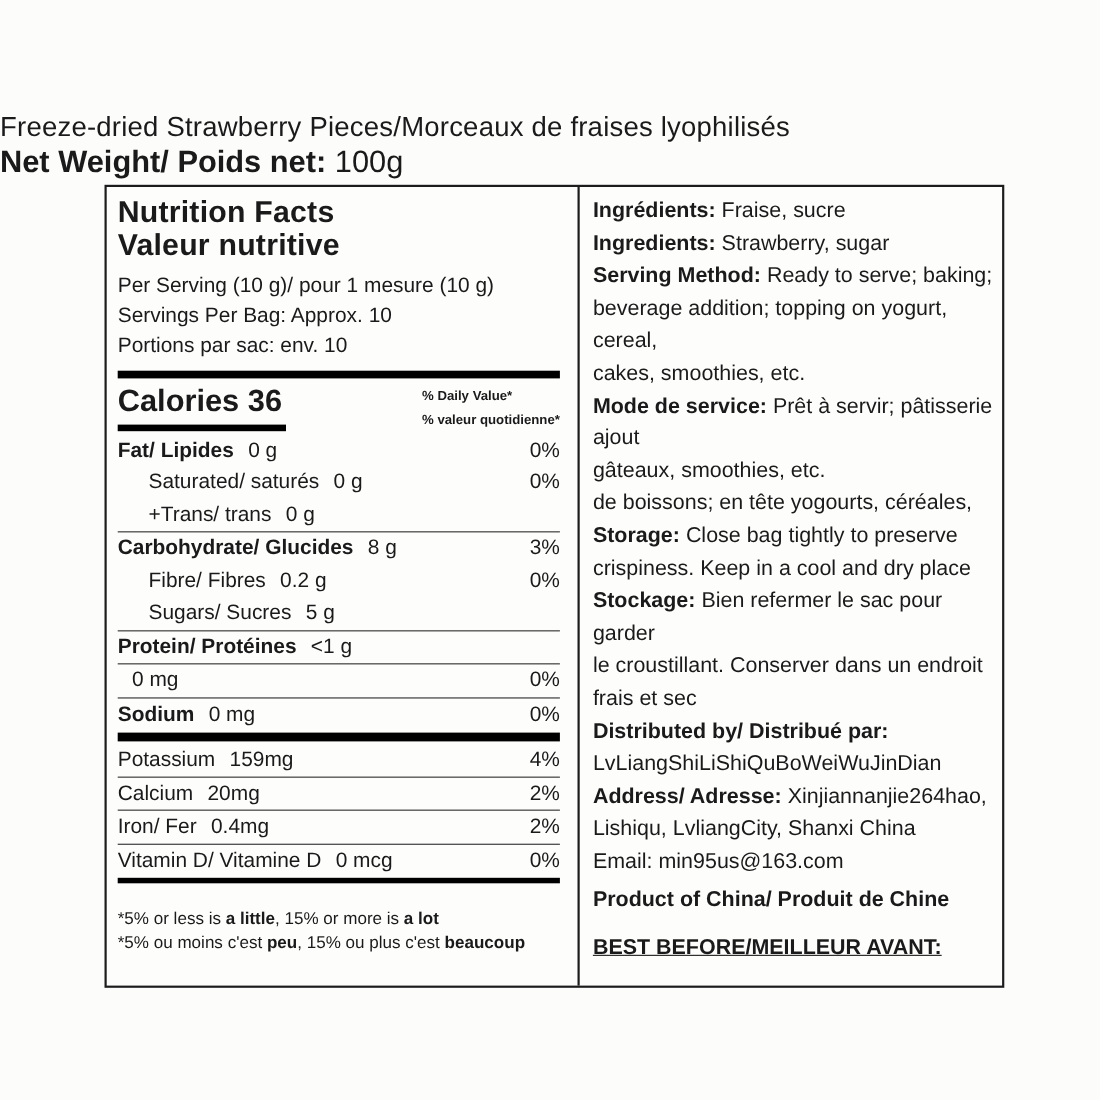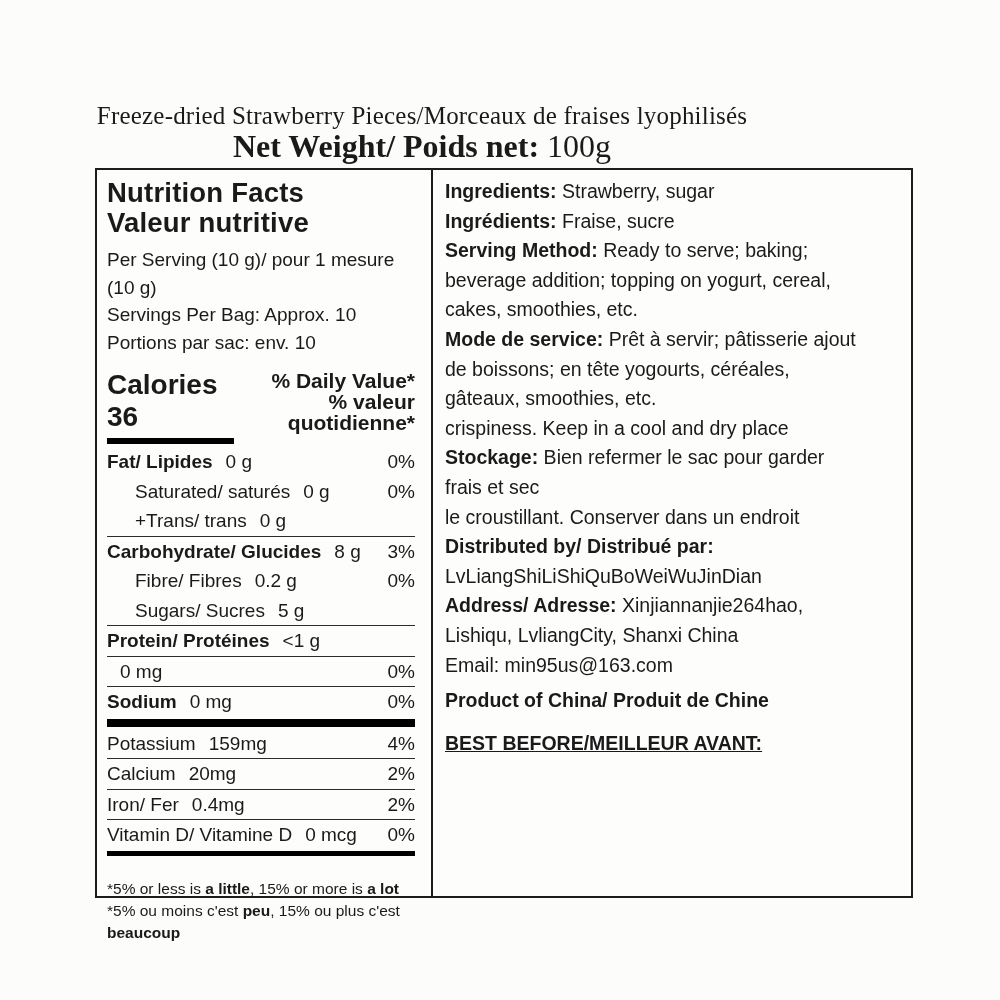--- a/index.html
+++ b/index.html
@@ -3,44 +3,44 @@
 <meta charset="utf-8">
 <style>
   html,body{margin:0;padding:0;}
   body{
     width:1000px;height:1000px;position:relative;
     background:#fcfcfb;color:#1a1a1a;
     font-family:"Liberation Sans", sans-serif;
     -webkit-font-smoothing:antialiased;
   }
   
-  .title-wrap{position:absolute;top:101px;left:0;width:844px;text-align:center;font-family:Liberation Serif, serif;}
+  .title-wrap{position:absolute;top:101px;left:0;width:844px;text-align:left;}
   .t1{font-size:25px;line-height:30px;letter-spacing:.2px;}
-  .t2{font-size:32px;line-height:31px;}
+  .t2{font-size:28px;line-height:31px;}
   .b{font-weight:bold;}
   
   .box{
     position:absolute;left:95px;top:168px;width:818px;height:730px;
     box-sizing:border-box;border:2px solid #1c1c1c;background:#fdfdfc;
     display:flex;align-items:stretch;
   }
   .leftcol{
-    width:336px;box-sizing:border-box;border-right:2px solid #1c1c1c;
+    width:430px;box-sizing:border-box;border-right:2px solid #1c1c1c;
     padding:8px 16px 0 10px;display:flex;flex-direction:column;
   }
   .rightcol{flex:1;box-sizing:border-box;padding:7px 8px 0 12px;}
   
   .nf-head{font-size:27.5px;font-weight:bold;line-height:30px;letter-spacing:.2px;}
   .serv{font-size:19px;line-height:27.5px;margin-top:8px;}
   .bar{background:#000;}
   .bar-top{height:7px;margin-top:8px;}
   .cal-row{display:flex;justify-content:space-between;margin-top:5px;}
   .cal{font-size:28px;font-weight:bold;line-height:32px;align-self:flex-start;
        border-bottom:6px solid #000;padding-bottom:5px;padding-right:4px;}
-  .dv{text-align:right;font-weight:bold;font-size:21px;line-height:21px;padding-top:1px;}
+  .dv{font-weight:bold;font-size:12px;line-height:21px;padding-top:1px;}
   .rows{margin-top:3px;}
   .row{display:flex;align-items:flex-start;font-size:19px;line-height:21.5px;padding:4px 0;}
   .row .amt{margin-left:13px;}
   .row .pct{margin-left:auto;}
   .row.bold .lbl{font-weight:bold;}
   .row.ind{padding-left:28px;}
   .row.sep{border-top:1.5px solid #2b2b2b;}
   .bar-mid{height:8px;margin:2px 0;}
   .bar-end{height:5px;margin-top:1px;}
   .fn{font-size:15.5px;line-height:22px;}
@@ -150,32 +150,33 @@
       </div>
 
       <div class="bar bar-end"></div>
     </div>
 
     <div class="fn first"><span>*5% or less is </span><span class="b">a little</span><span>, 15% or more is </span><span class="b">a lot</span></div>
     <div class="fn"><span>*5% ou moins c'est </span><span class="b">peu</span><span>, 15% ou plus c'est </span><span class="b">beaucoup</span></div>
   </div>
 
   <div class="rightcol">
+    <div class="ln"><span class="b">Ingrédients:</span><span> Fraise, sucre</span></div>
     <div class="ln"><span class="b">Ingredients:</span><span> Strawberry, sugar</span></div>
-    <div class="ln"><span class="b">Ingrédients:</span><span> Fraise, sucre</span></div>
     <div class="ln"><span class="b">Serving Method:</span><span> Ready to serve; baking;</span></div>
     <div class="ln"><span class="b"></span><span>beverage addition; topping on yogurt, cereal,</span></div>
     <div class="ln"><span class="b"></span><span>cakes, smoothies, etc.</span></div>
     <div class="ln"><span class="b">Mode de service:</span><span> Prêt à servir; pâtisserie ajout</span></div>
+    <div class="ln"><span class="b"></span><span>gâteaux, smoothies, etc.</span></div>
     <div class="ln"><span class="b"></span><span>de boissons; en tête yogourts, céréales,</span></div>
-    <div class="ln"><span class="b"></span><span>gâteaux, smoothies, etc.</span></div>
+    <div class="ln"><span class="b">Storage:</span><span> Close bag tightly to preserve</span></div>
     <div class="ln"><span class="b"></span><span>crispiness. Keep in a cool and dry place</span></div>
     <div class="ln"><span class="b">Stockage:</span><span> Bien refermer le sac pour garder</span></div>
+    <div class="ln"><span class="b"></span><span>le croustillant. Conserver dans un endroit</span></div>
     <div class="ln"><span class="b"></span><span>frais et sec</span></div>
-    <div class="ln"><span class="b"></span><span>le croustillant. Conserver dans un endroit</span></div>
     <div class="ln"><span class="b">Distributed by/ Distribué par:</span><span></span></div>
     <div class="ln"><span class="b"></span><span>LvLiangShiLiShiQuBoWeiWuJinDian</span></div>
     <div class="ln"><span class="b">Address/ Adresse:</span><span> Xinjiannanjie264hao,</span></div>
     <div class="ln"><span class="b"></span><span>Lishiqu, LvliangCity, Shanxi China</span></div>
     <div class="ln"><span class="b"></span><span>Email: min95us@163.com</span></div>
     <div class="ln gap6"><span class="b">Product of China/ Produit de Chine</span><span></span></div>
     <div class="ln gap3"><span class="b">BEST BEFORE/MEILLEUR AVANT:</span><span></span></div>
   </div>
 </div>
 

